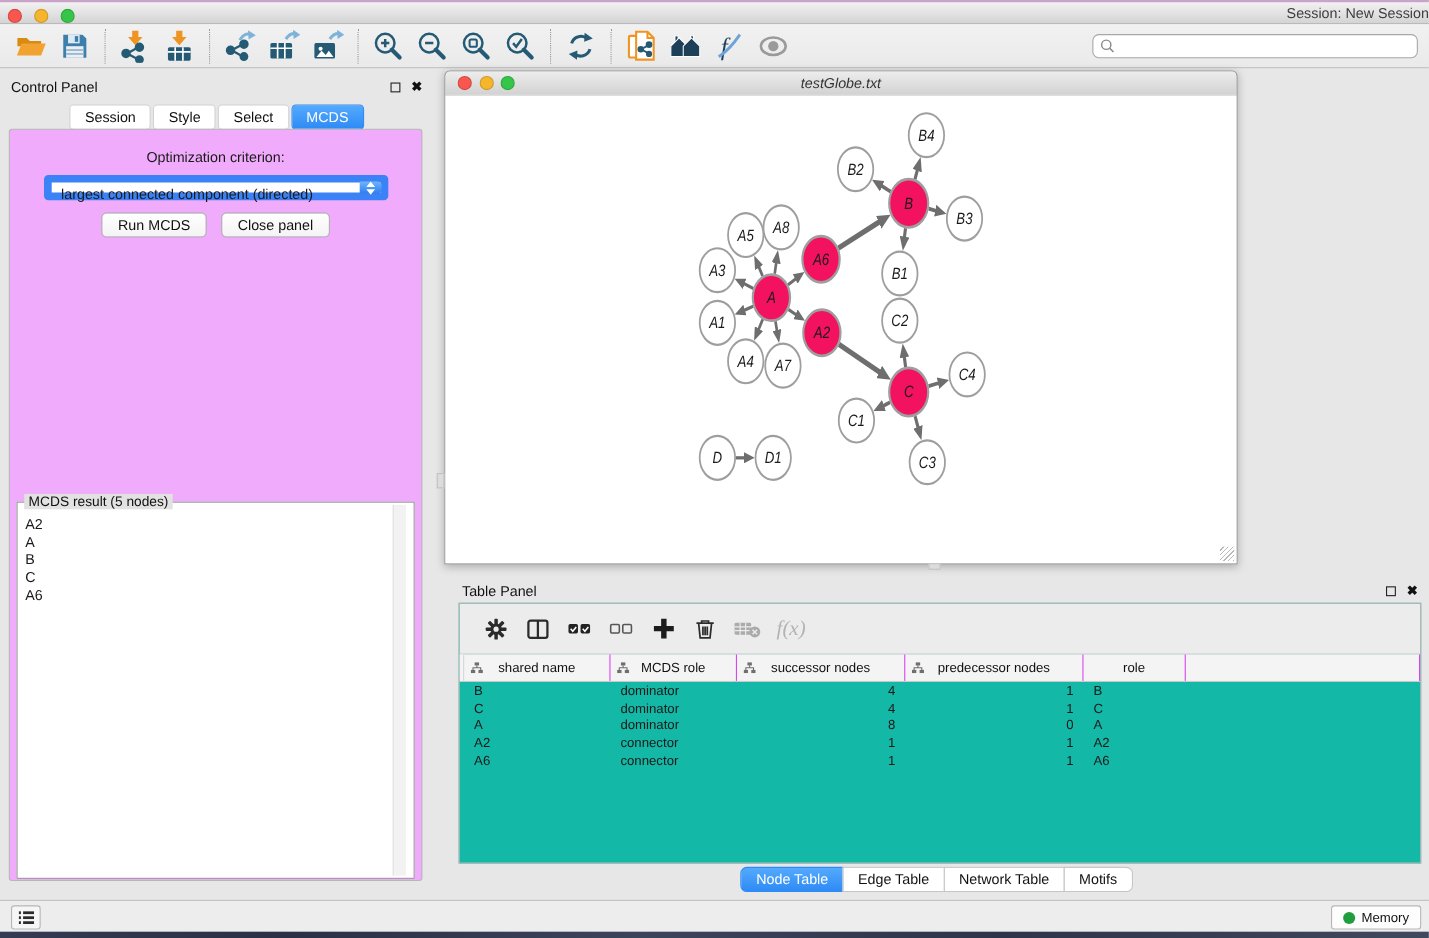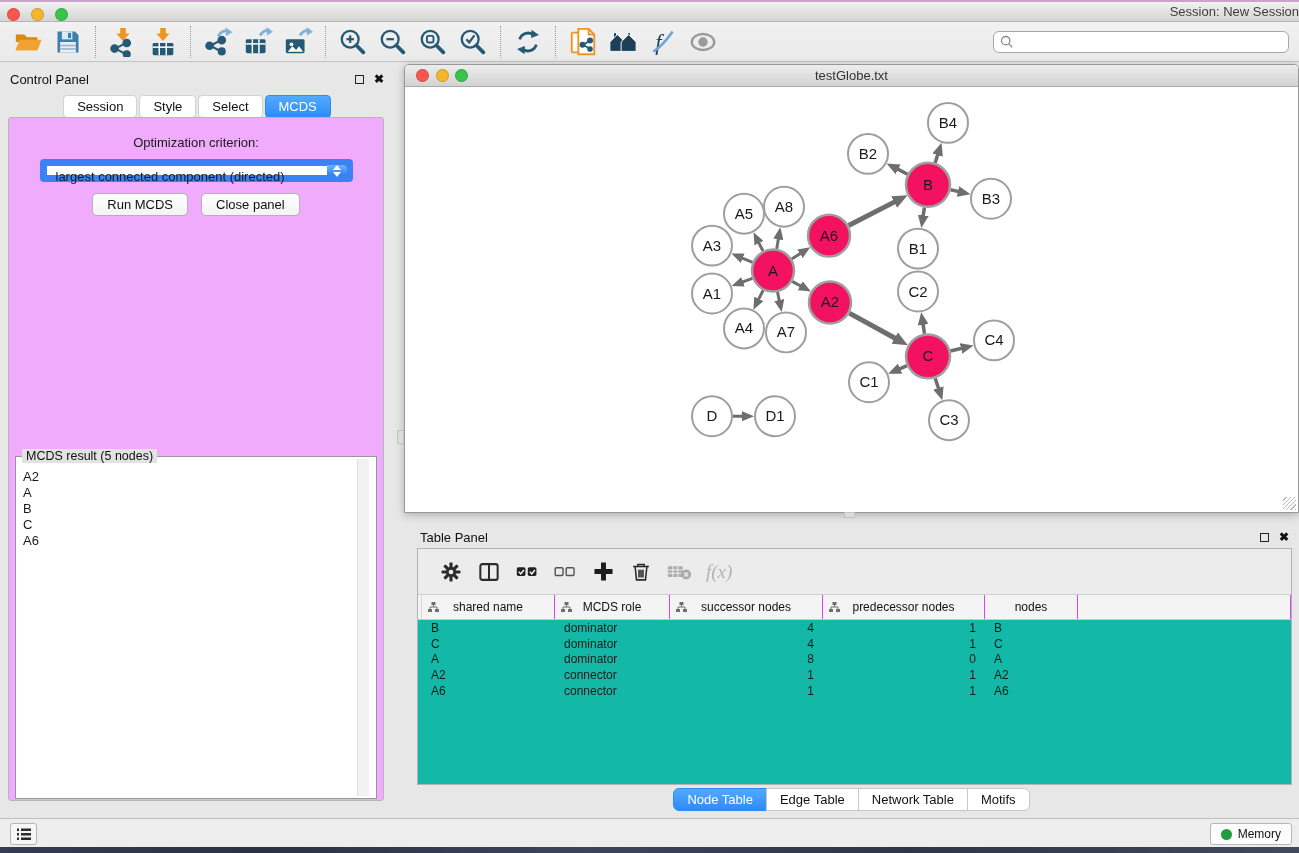--- a/index.html
+++ b/index.html
@@ -45,22 +45,22 @@
   .tri-up { width: 0; height: 0; border-left: 4px solid transparent; border-right: 4px solid transparent; border-bottom: 5px solid #fff; }
   .tri-down { width: 0; height: 0; border-left: 4px solid transparent; border-right: 4px solid transparent; border-top: 5px solid #fff; }
   .cp-buttons { display: flex; justify-content: center; gap: 13px; margin-top: 11px; }
   .btn { background: linear-gradient(#ffffff,#f3f3f3); border: 1px solid #b2b2b2; border-radius: 5px; padding: 3px 14px; font-size: 13px; color: #111; }
   .result-box { position: absolute; left: 6px; right: 6px; top: 338px; bottom: 1px; border: 1px solid #979797; background: #fff; }
   .result-legend { position: absolute; top: -8px; left: 6px; background: #e2e2e2; padding: 0 4px; font-size: 12.5px; color: #111; }
   .result-list { padding: 12px 8px 0 7px; font-size: 13px; line-height: 16px; }
   .result-scroll { position: absolute; right: 7px; top: 2px; bottom: 2px; width: 12px; background: #f2f2f2; border-left: 1px solid #e0e0e0; }
 
   
-  .network-window { position: absolute; left: 404px; top: 64px; width: 895px; height: 449px;
-    background: #fff; border: 1px solid #989898; border-radius: 5px 5px 0 0; box-shadow: 0 2px 8px rgba(0,0,0,.25); }
+  .network-window { position: absolute; left: 404px; top: 64px; width: 721px; height: 449px;
+    background: #fff; border: 1px solid #989898; border-radius: 5px 5px 0 0; box-shadow: 0 2px 8px rgba(0,0,0,.25); font-style: italic; }
   .nw-titlebar { position: relative; height: 22px; background: linear-gradient(#ededed,#d2d2d2);
     border-bottom: 1px solid #a9a9a9; border-radius: 4px 4px 0 0; }
   .nw-titlebar .traffic { left: 11px; top: 4px; gap: 6.5px; }
   .nw-titlebar .title-text { text-align: center; line-height: 21px; font-size: 13px; color: #333; }
   .nw-canvas { position: absolute; left: 0; right: 0; top: 22px; bottom: 0; background: #fff; }
   .nw-canvas svg { width: 100%; height: 100%; display: block; }
   .nw-canvas svg text { font-family: "Liberation Sans", sans-serif; }
   .resize-grip { position: absolute; right: 2px; bottom: 2px; width: 13px; height: 13px;
     background: repeating-linear-gradient(135deg, transparent 0 2px, #b9b9b9 2px 3px); }
   .splitter-handle-v { position: absolute; left: 397px; top: 430px; width: 7px; height: 14px; background: #dcdcdc; border: 1px solid #c2c2c2; }
@@ -531,21 +531,21 @@
             <g fill="#6f6f6f">
               <rect x="3.5" y="0" width="4" height="3"></rect>
               <rect x="0" y="7" width="4" height="3"></rect>
               <rect x="7" y="7" width="4" height="3"></rect>
             </g>
             <path d="M5.5 3 v2 M2 7 V5 h7 v2" stroke="#6f6f6f" fill="none"></path>
           </svg>
         <span>predecessor nodes</span>
       </span>
       <span class="tp-hcell w-c5">
-        <span>nodes</span>
+        <span>role</span>
       </span>
       <span class="tp-hcell w-rest"></span>
     </div>
     <div class="tp-rows">
       <div class="tp-row">
         <span class="tp-cell w-gut"></span>
         <span class="tp-cell w-c1 al">B</span>
         <span class="tp-cell w-c2 al">dominator</span>
         <span class="tp-cell w-c3 ar">4</span>
         <span class="tp-cell w-c4 ar">1</span>

